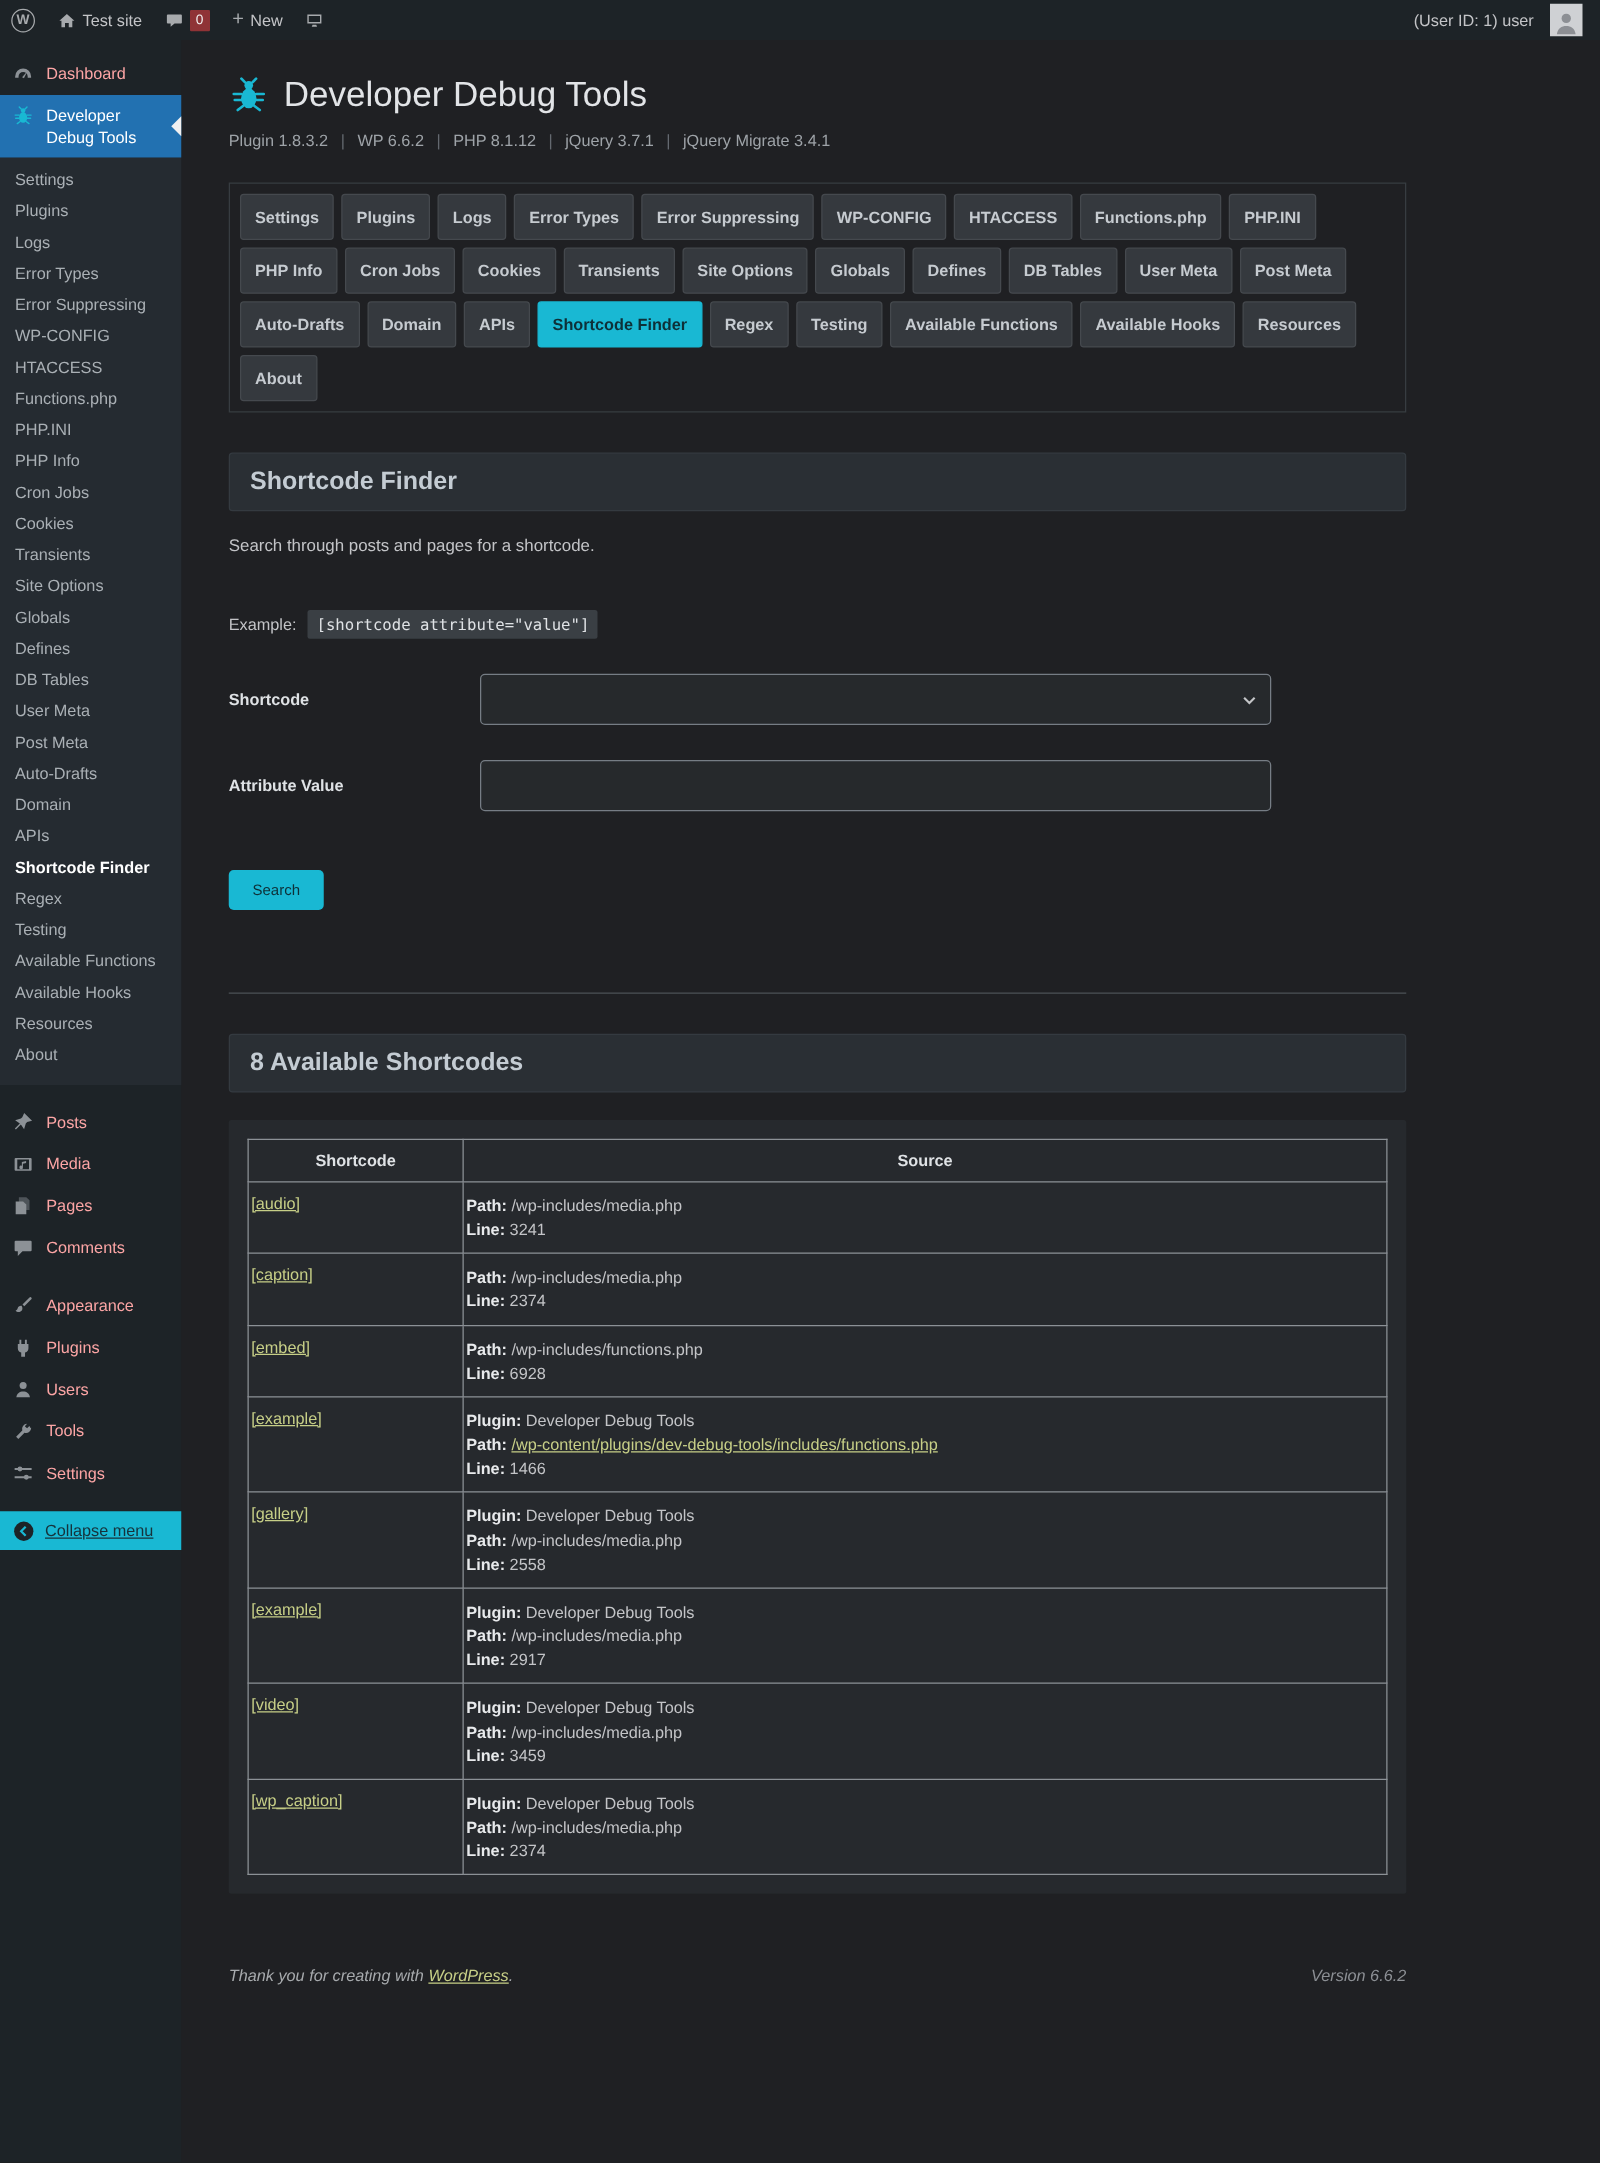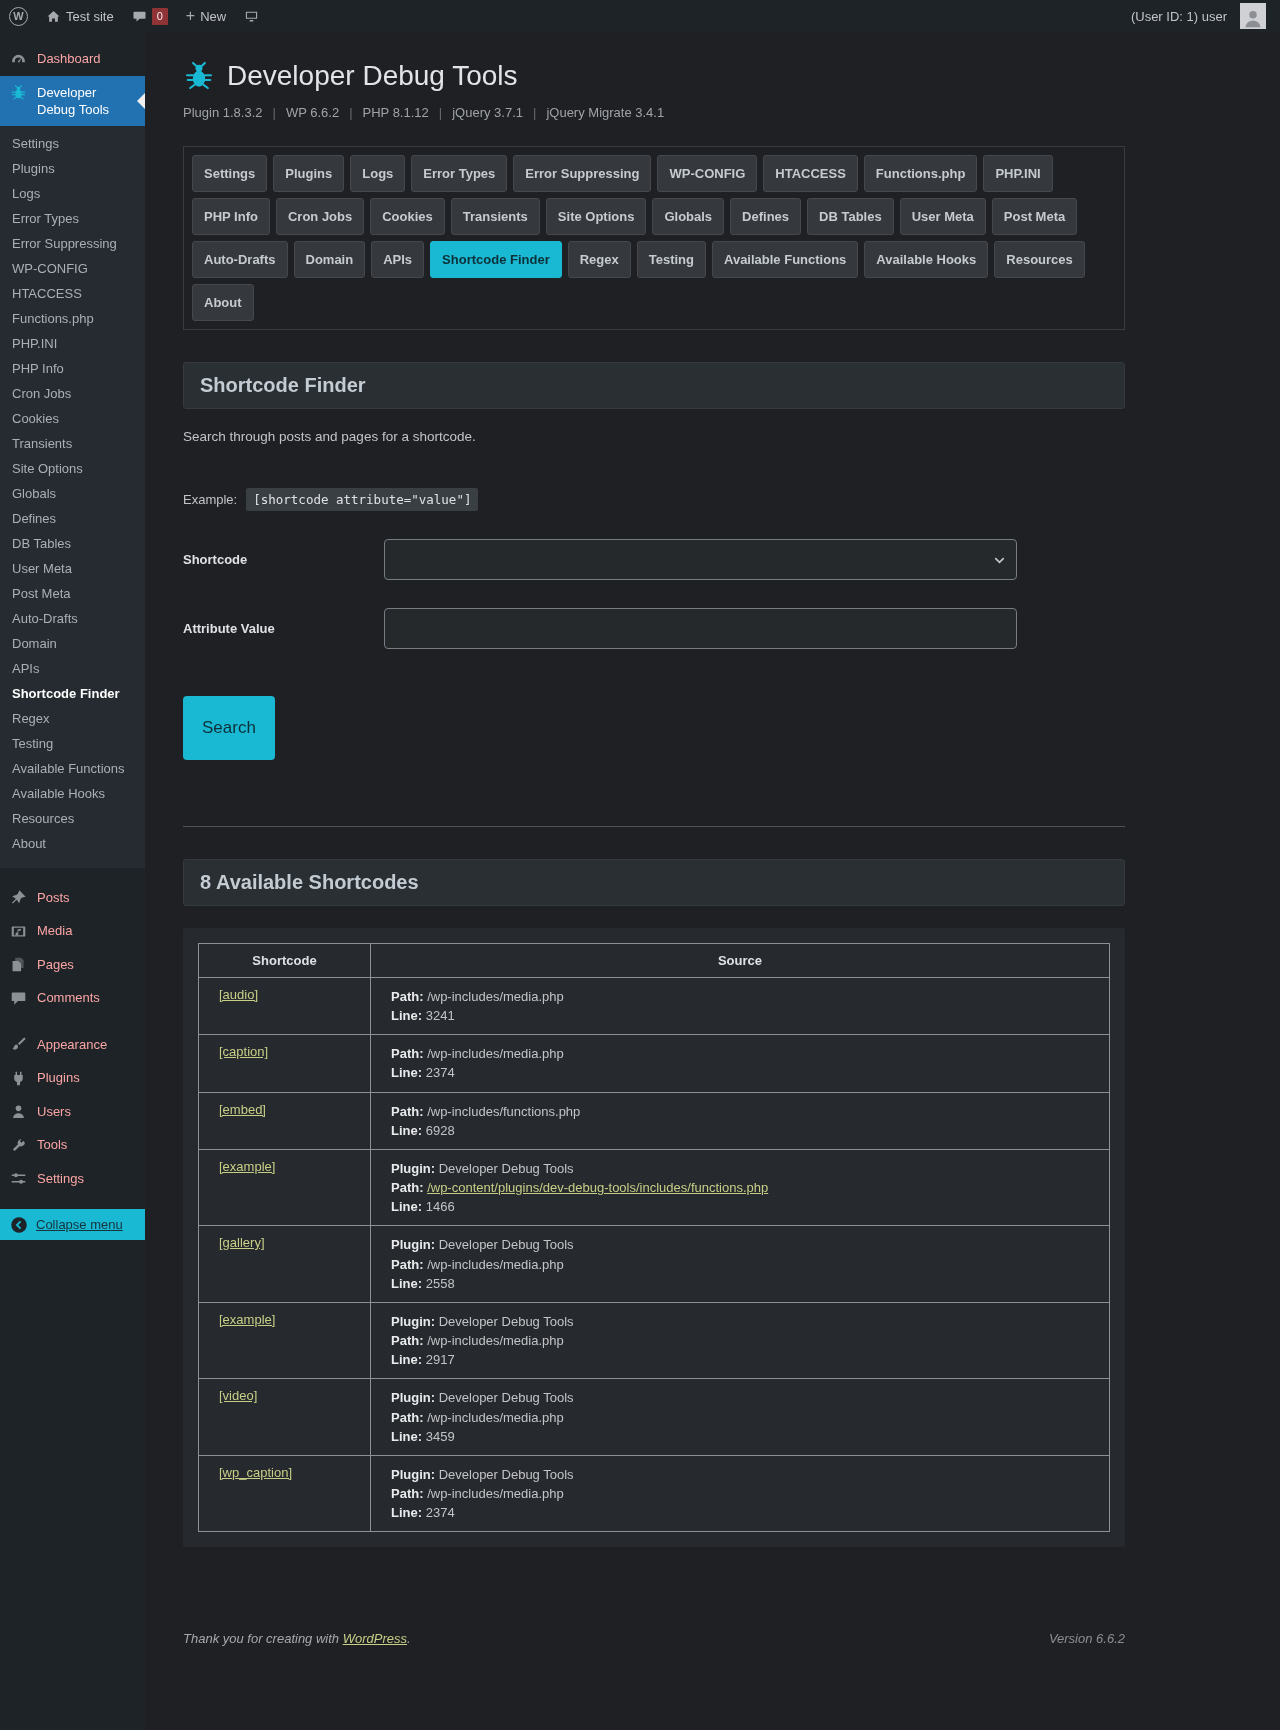--- a/index.html
+++ b/index.html
@@ -82,35 +82,35 @@
 
   .form-row{margin-top:28px;display:flex;align-items:center;}
   .form-row label{width:201px;flex:none;font-weight:bold;font-size:13px;color:#dfe2e5;}
   .select,.text-input{width:633px;height:41px;background:#26292c;border:1px solid #767d85;border-radius:4px;}
   .select{position:relative;cursor:pointer;}
   .select .chev{position:absolute;right:9px;top:13px;width:15px;height:15px;color:#c3c4c7;}
   .select .chev svg{width:15px;height:15px;display:block;}
   .text-input{color:#e2e4e7;font-size:14px;padding:0 10px;outline:none;font-family:"Liberation Sans",sans-serif;}
 
   .search-btn{margin-top:47px;background:var(--accent);color:#0e3038;border:none;border-radius:4px;
-    padding:22px 19px;font-size:17px;cursor:pointer;font-family:"Liberation Sans",sans-serif;}
+    padding:9px 19px;font-size:12px;cursor:pointer;font-family:"Liberation Sans",sans-serif;}
 
   .divider{margin:66px 0 0;border:none;border-top:1px solid #4c5157;}
 
   .table-wrap{margin-top:22px;background:#26292d;padding:15px;border-radius:2px;}
   table.sc-table{width:100%;border-collapse:collapse;font-size:13px;}
   .sc-table th,.sc-table td{border:1px solid #8c9196;}
   .sc-table th{padding:9px;font-weight:bold;color:#dfe2e5;text-align:center;}
-  .sc-table td{padding:9px 20px;vertical-align:top;color:var(--txt);}
+  .sc-table td{padding:9px 2px;vertical-align:top;color:var(--txt);}
   .sc-table td:first-child{width:172px;}
   .src-line{line-height:1.32;padding:1px 0;}
   .src-line strong{color:#e8eaec;}
   a.link{color:var(--link);text-decoration:underline;cursor:pointer;}
 
-  .footer{margin-top:84px;display:flex;justify-content:space-between;font-size:13px;color:#a7aaad;}
+  .footer{margin-top:58px;display:flex;justify-content:space-between;font-size:13px;color:#a7aaad;}
   .foot-left{font-style:italic;}
   .foot-right{color:#8c8f94;font-style:italic;}
 </style>
 </head>
 <body>
 
 <div id="adminbar">
   <div class="ab-left">
     <span class="ab-item">
       <span class="wplogo">W</span>

